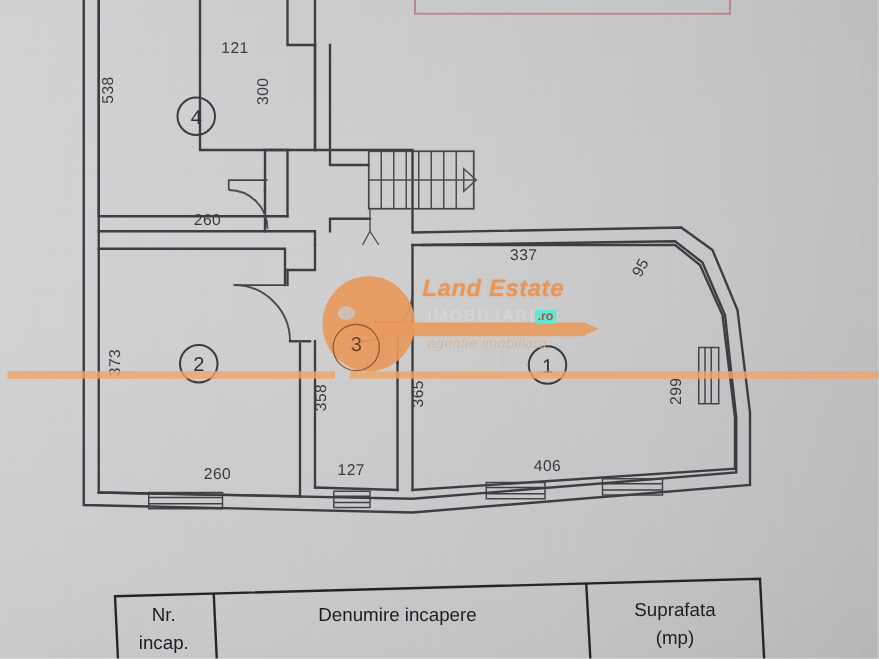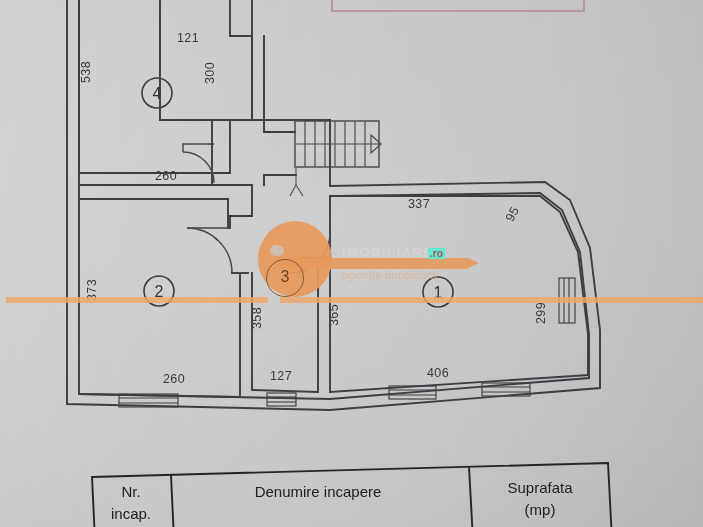--- a/index.html
+++ b/index.html
@@ -378,20 +378,21 @@
       <text class="tbltxt" x="540" y="493">Suprafata</text>
       <text class="tbltxt" x="540" y="515">(mp)</text>
     </g>
   </svg>
 
   <div id="wm">
     <div class="wm-underline2"></div>
     <div class="wm-blob"></div>
     <div class="wm-blob2"></div>
     <div class="wm-bar"></div>
+    <div class="wm-title">Land Estate</div>
     <div class="wm-sub">IMOBILIARE</div>
     <div class="wm-ro">.ro</div>
     <div class="wm-tag">agentie imobiliara</div>
     <div class="wm-underline"></div>
     <div class="wm-circ">
       <span>3</span>
     </div>
   </div>
 
   <div id="grain"></div>

